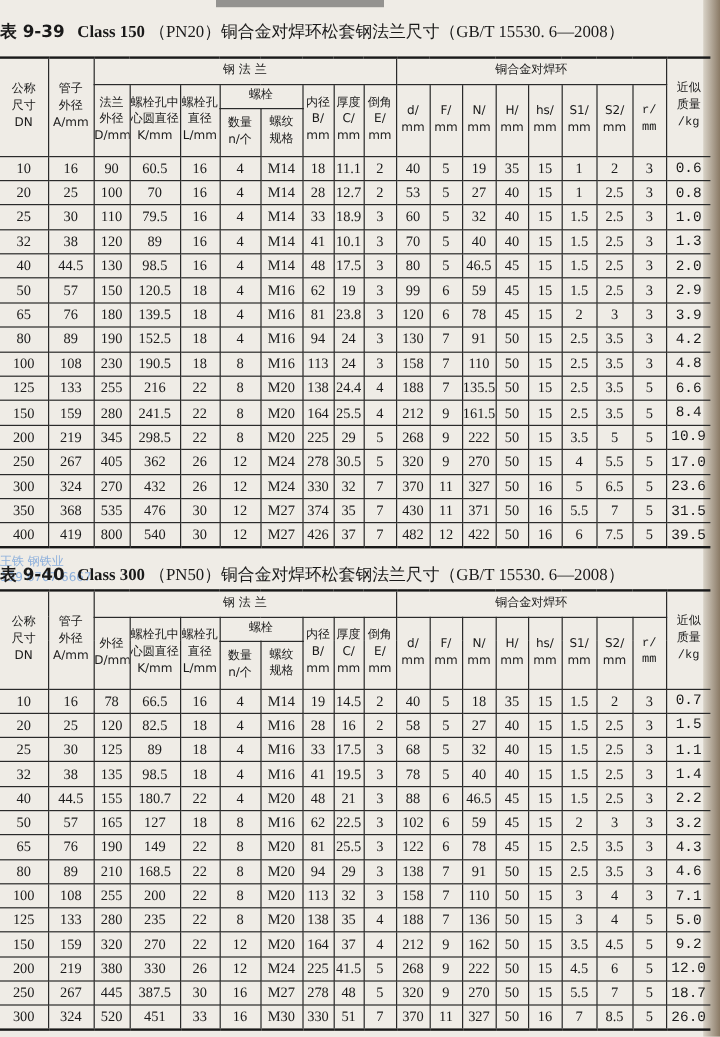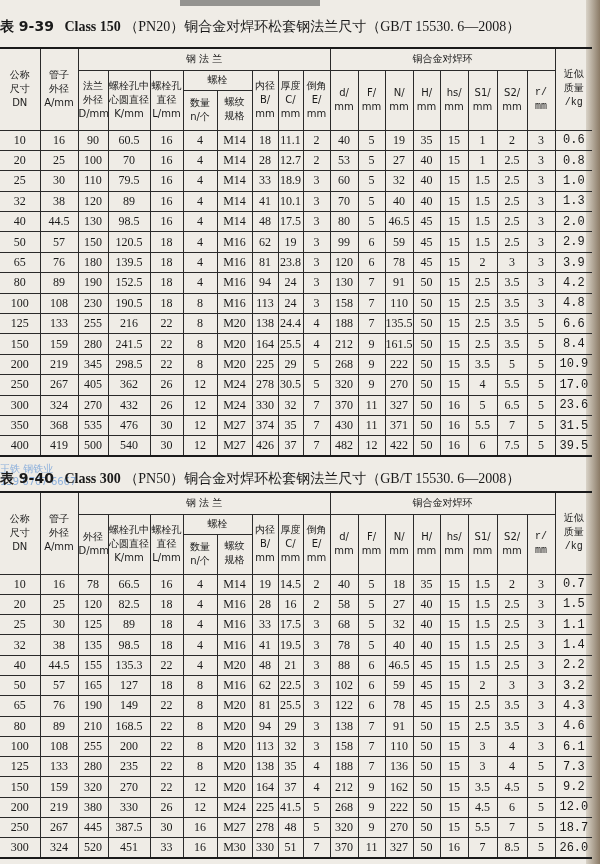--- a/index.html
+++ b/index.html
@@ -426,21 +426,21 @@
         <td>50</td>
         <td>16</td>
         <td>5.5</td>
         <td>7</td>
         <td>5</td>
         <td>31.5</td>
       </tr>
       <tr class="data-row">
         <td>400</td>
         <td>419</td>
-        <td>500</td>
+        <td>800</td>
         <td>540</td>
         <td>30</td>
         <td>12</td>
         <td>M27</td>
         <td>426</td>
         <td>37</td>
         <td>7</td>
         <td>482</td>
         <td>12</td>
         <td>422</td>
@@ -600,21 +600,21 @@
         <td>15</td>
         <td>1.5</td>
         <td>2.5</td>
         <td>3</td>
         <td>1.4</td>
       </tr>
       <tr class="data-row">
         <td>40</td>
         <td>44.5</td>
         <td>155</td>
-        <td>135.3</td>
+        <td>180.7</td>
         <td>22</td>
         <td>4</td>
         <td>M20</td>
         <td>48</td>
         <td>21</td>
         <td>3</td>
         <td>88</td>
         <td>6</td>
         <td>46.5</td>
         <td>45</td>
@@ -699,42 +699,42 @@
         <td>32</td>
         <td>3</td>
         <td>158</td>
         <td>7</td>
         <td>110</td>
         <td>50</td>
         <td>15</td>
         <td>3</td>
         <td>4</td>
         <td>3</td>
-        <td>6.1</td>
+        <td>7.1</td>
       </tr>
       <tr class="data-row">
         <td>125</td>
         <td>133</td>
         <td>280</td>
         <td>235</td>
         <td>22</td>
         <td>8</td>
         <td>M20</td>
         <td>138</td>
         <td>35</td>
         <td>4</td>
         <td>188</td>
         <td>7</td>
         <td>136</td>
         <td>50</td>
         <td>15</td>
         <td>3</td>
         <td>4</td>
         <td>5</td>
-        <td>7.3</td>
+        <td>5.0</td>
       </tr>
       <tr class="data-row">
         <td>150</td>
         <td>159</td>
         <td>320</td>
         <td>270</td>
         <td>22</td>
         <td>12</td>
         <td>M20</td>
         <td>164</td>

